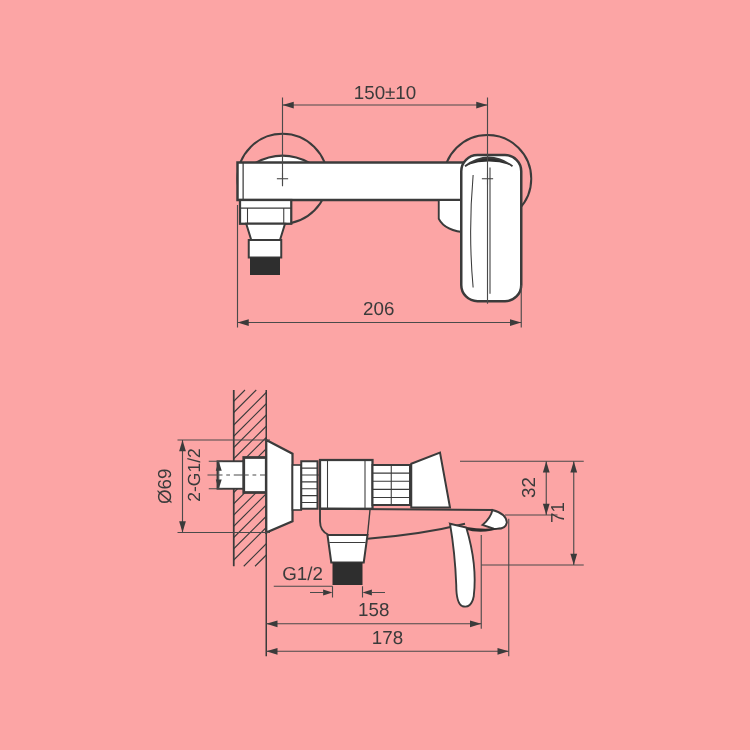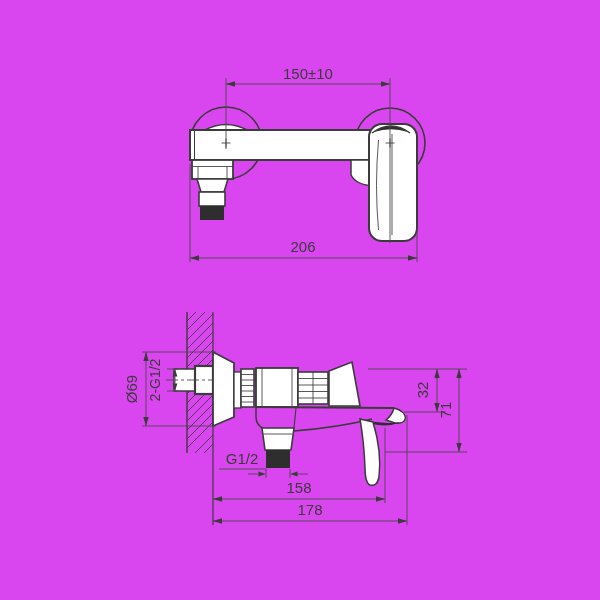--- a/index.html
+++ b/index.html
@@ -1,16 +1,16 @@
 <!DOCTYPE html>
 <html><head>
 <meta charset="utf-8">
 <style>
   html,body{margin:0;padding:0;background:#ffffff;}
-  .canvas{position:relative;width:600px;height:600px;background:#d946ef;overflow:hidden;
+  .canvas{position:relative;width:600px;height:600px;background:#fca5a5;overflow:hidden;
           font-family:"Liberation Sans", sans-serif;}
   svg{display:block;}
   svg text{font-family:"Liberation Sans", sans-serif;fill:#3b3b3b;}
   .ln{stroke:#3b3b3b;fill:none;}
   .part{stroke:#3b3b3b;fill:#ffffff;}
   .dark{fill:#2e2e2e;stroke:none;}
   .dim{stroke:#4a4a4a;stroke-width:0.9;fill:none;}
   .arr{fill:#3b3b3b;stroke:none;}
   .thin{stroke:#3b3b3b;stroke-width:0.85;fill:none;}
 </style>

